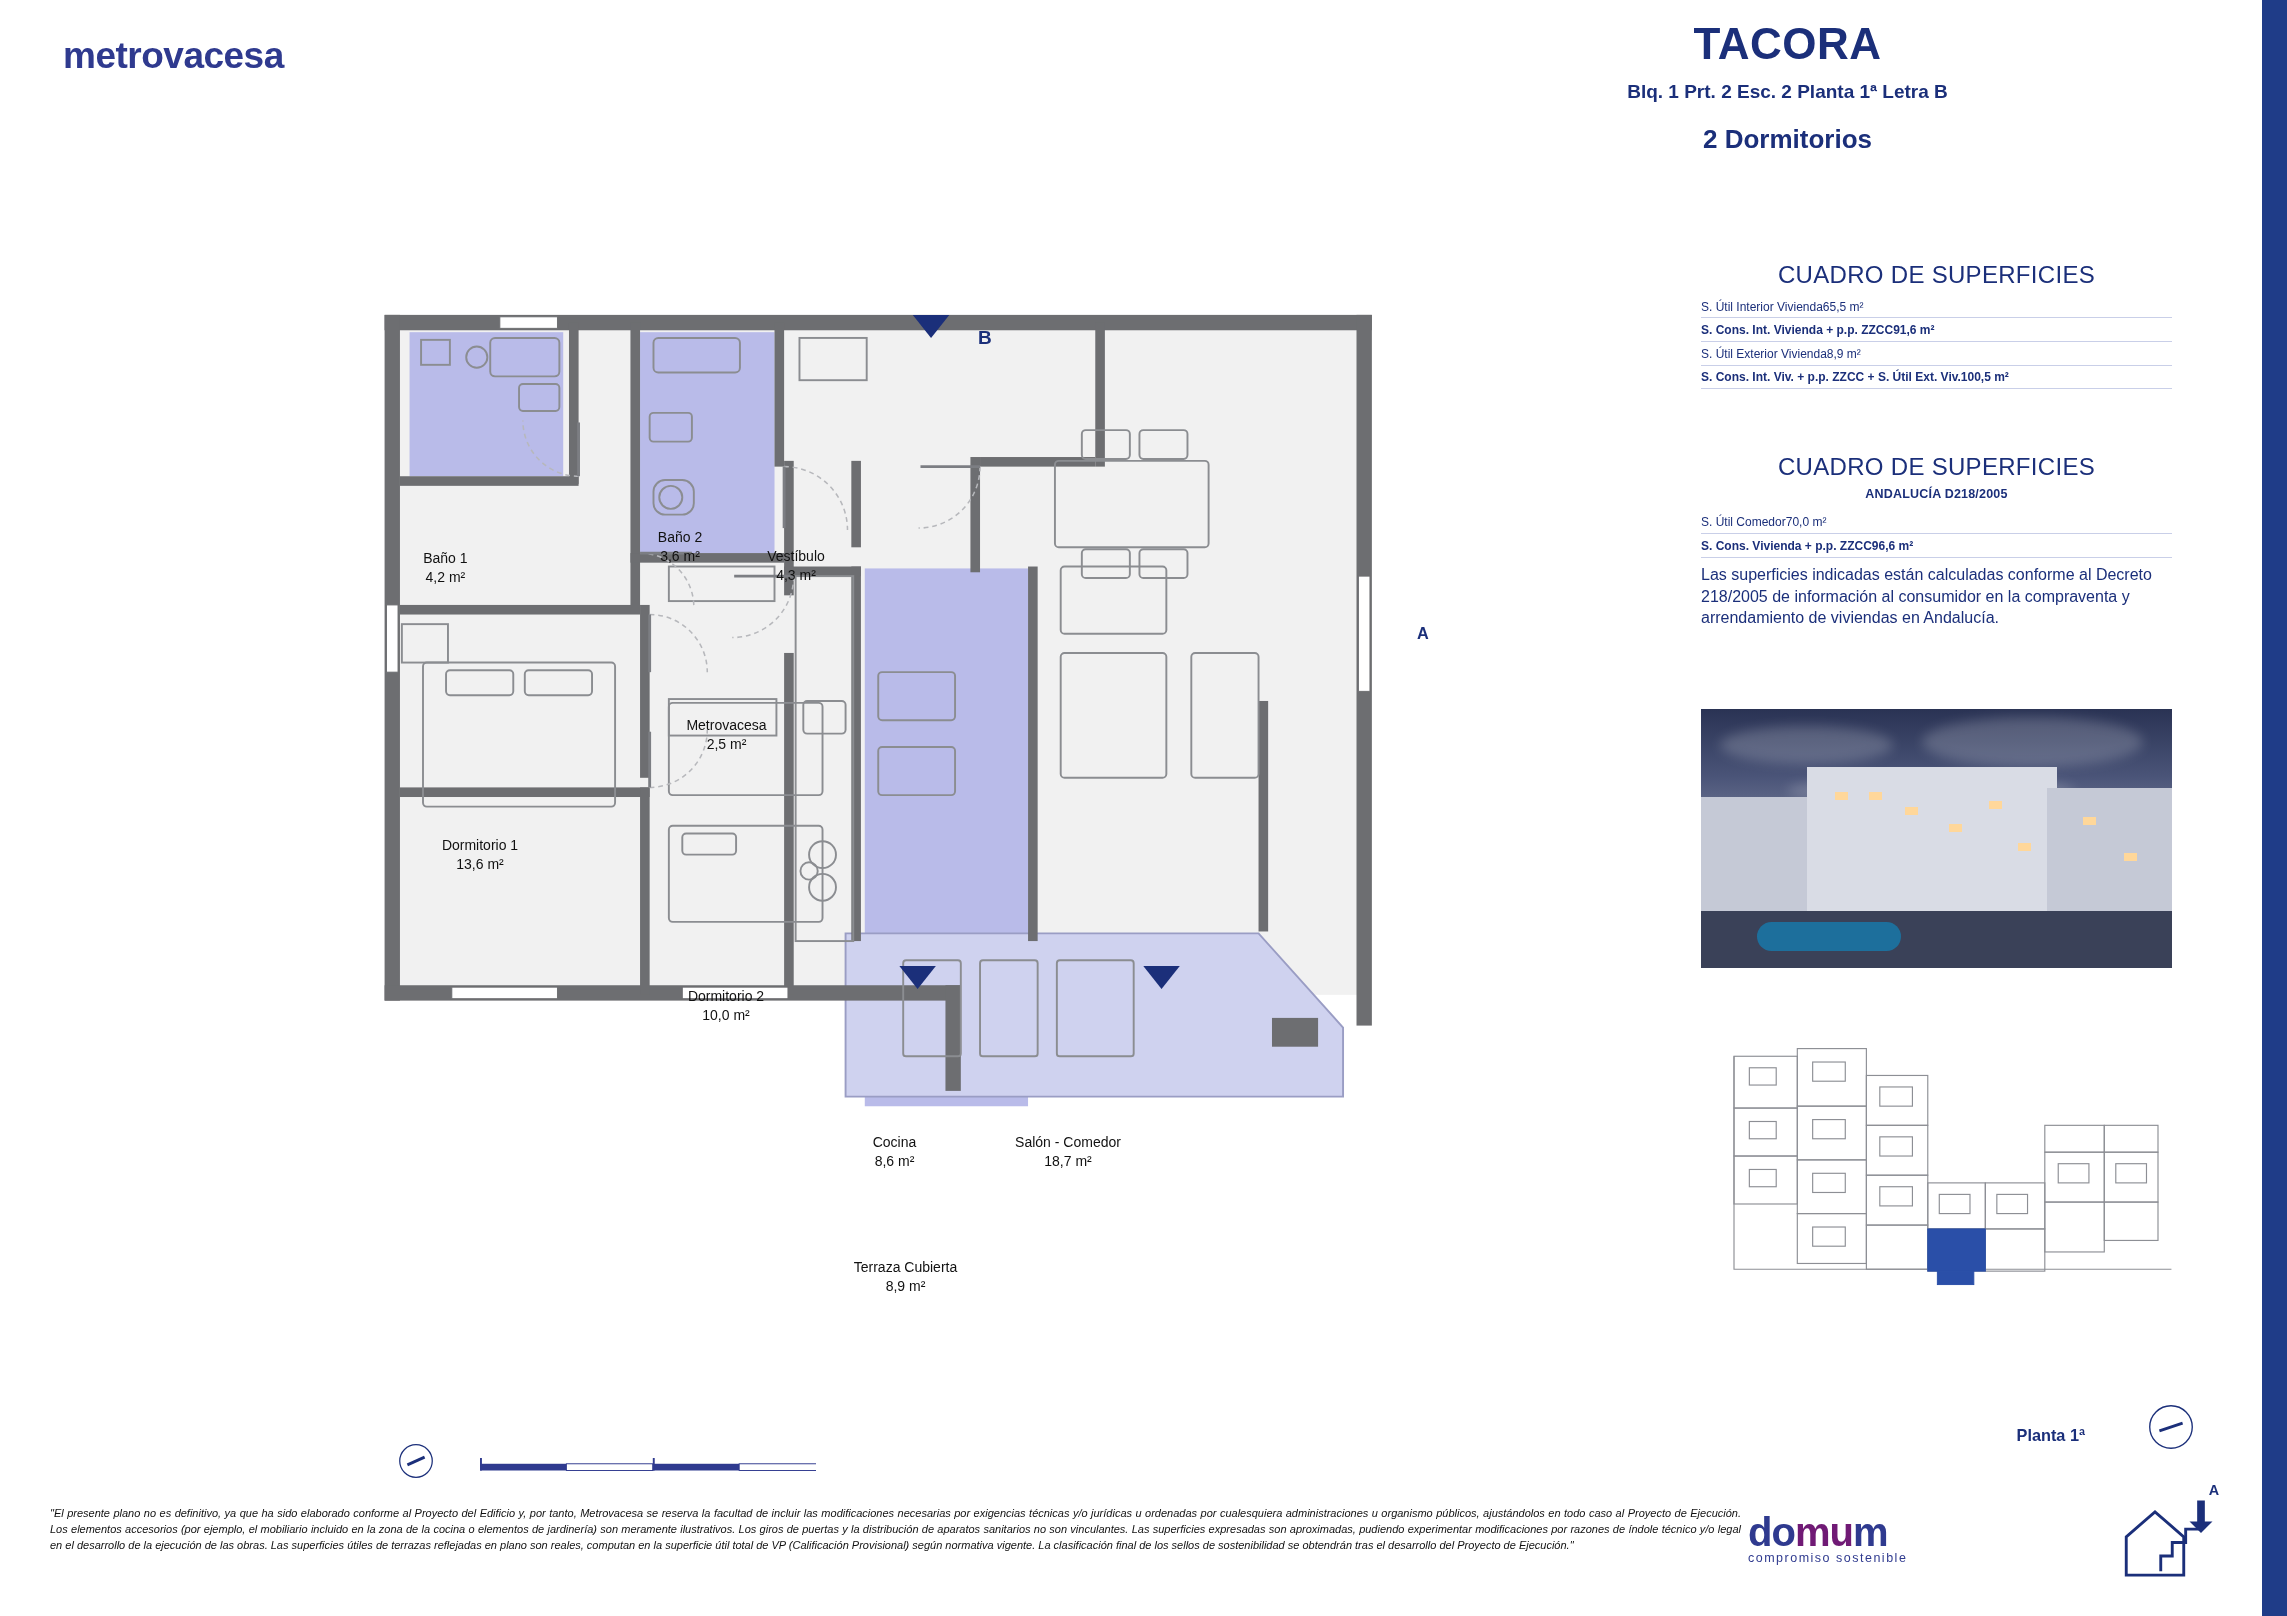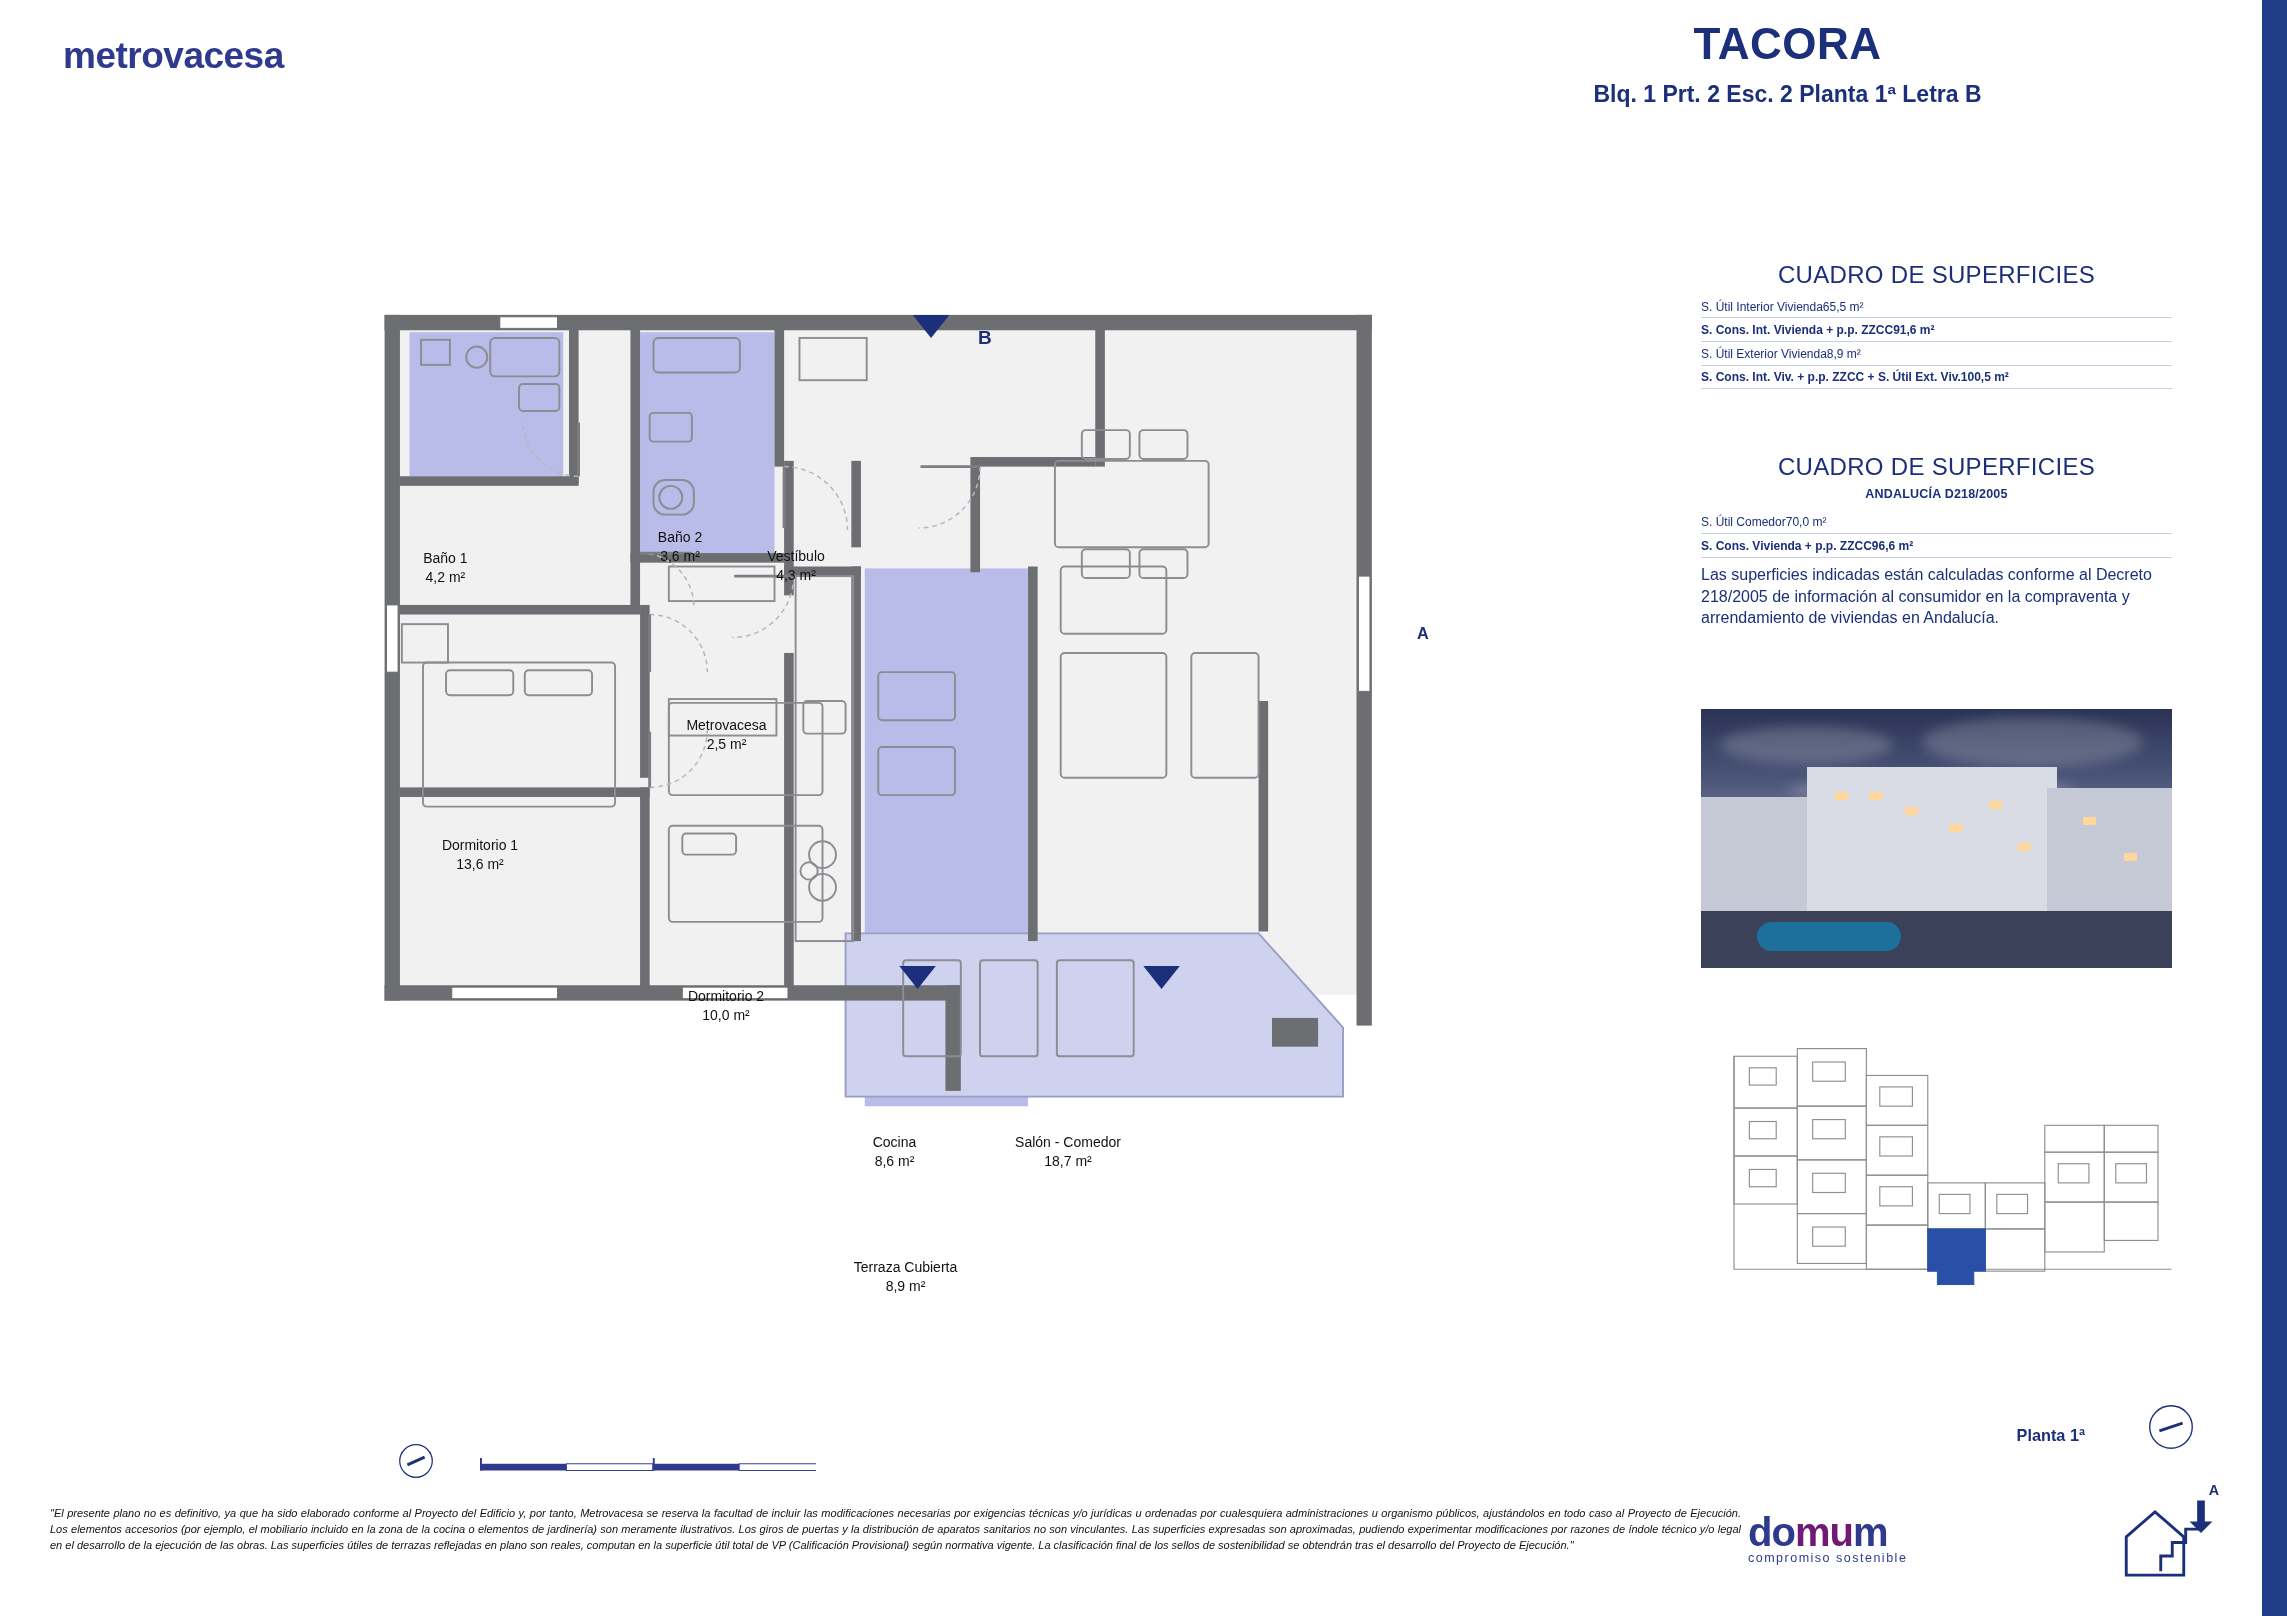--- a/index.html
+++ b/index.html
@@ -19,21 +19,21 @@
   
   .brand {
     position:absolute; left:63px; top:35px;
     font-size:37px; font-weight:700; letter-spacing:-0.5px;
     color:#2f3a8f;
   }
 
   .title-block { position:absolute; right:115px; top:21px; width:769px; text-align:center; color:#1b2f7a; }
   .title-block .t1 { font-size:44px; font-weight:700; line-height:1.05; letter-spacing:0.5px; }
   .title-block .t2 { font-size:44px; font-weight:700; line-height:1.05; letter-spacing:0.5px; }
-  .title-block .sub { font-size:23px; font-weight:700; margin-top:13.4px; color:#1b2f7a; }
+  .title-block .sub { font-size:19px; font-weight:700; margin-top:13.4px; color:#1b2f7a; }
   .title-block .rooms { font-size:26px; font-weight:700; margin-top:21px; color:#1b2f7a; }
 
   
   .panel { position:absolute; right:115px; width:471px; color:#1b2f7a; }
   .panel h3 { font-size:24px; font-weight:400; text-align:center; margin:0 0 5.8px 0; letter-spacing:0.3px; }
   .panel h4 { font-size:12.5px; font-weight:700; text-align:center; margin:0 0 9.6px 0; letter-spacing:0.2px; }
   .srow { display:flex; justify-content:flex-start; font-size:12px; padding:4.8px 0 3.8px 0; border-bottom:1px solid #c9cfe8; }
   .srow.last { border-bottom:1px solid #c9cfe8; }
   .srow.bold { font-weight:700; }
   .srow .lbl { text-align:left; }
@@ -92,20 +92,21 @@
 
 <div class="page">
 
   <div class="right-strip"></div>
 
   <div class="brand">metrovacesa</div>
 
   <div class="title-block">
     <div class="t2">TACORA</div>
     <div class="sub">Blq. 1 Prt. 2 Esc. 2 Planta 1ª Letra B</div>
+    <div class="rooms">2 Dormitorios</div>
   </div>
 
   <div class="panel" style="top:261px;">
     <h3>CUADRO DE SUPERFICIES</h3>
     <div class="srow">
       <span class="lbl">S. Útil Interior Vivienda</span>
       <span class="val">65,5 m²</span>
     </div>
     <div class="srow bold">
       <span class="lbl">S. Cons. Int. Vivienda + p.p. ZZCC</span>

